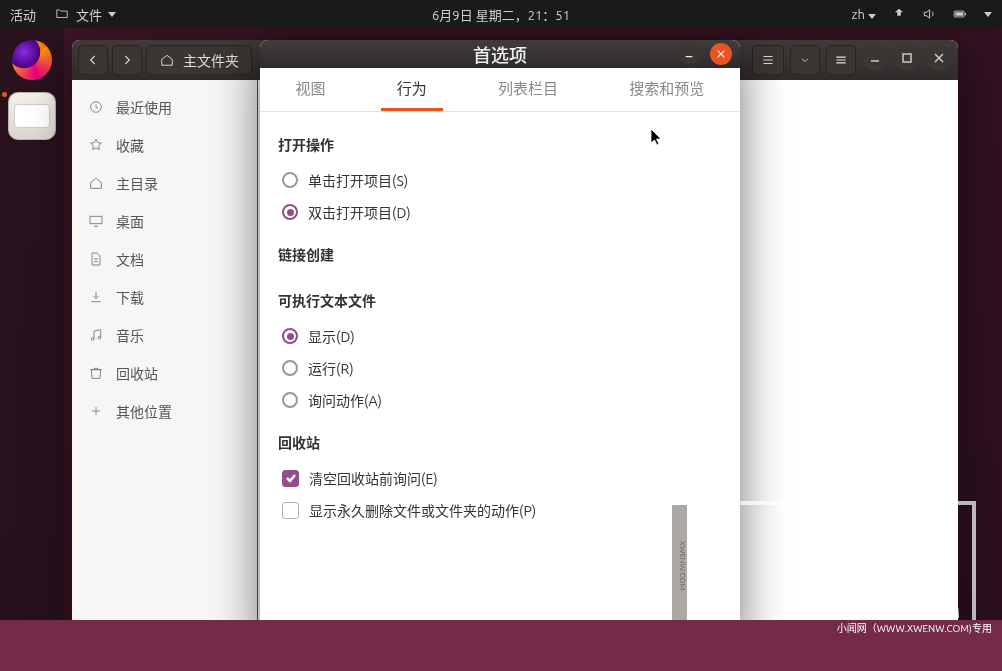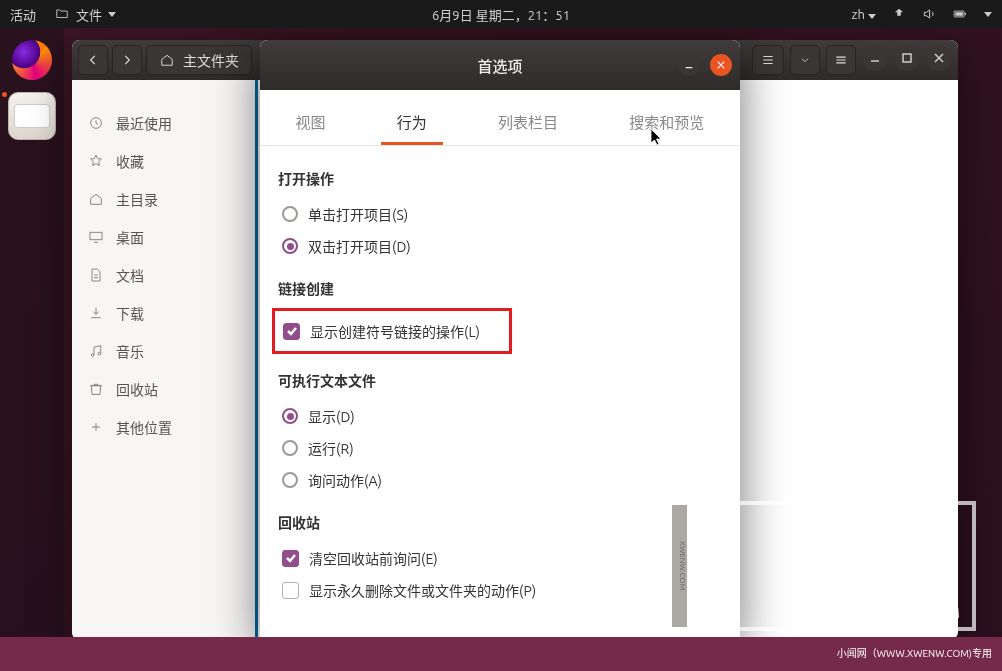--- a/index.html
+++ b/index.html
@@ -75,22 +75,22 @@
       background:#fff; border:1px solid #ccc;
     }
     .dock-indicator{
       width:5px;height:5px;border-radius:50%;background:#e95420;
       position:absolute; left:2px;
     }
     .dock-item{position:relative; width:100%; display:flex;justify-content:center;}
     
     
     .bottombar{
-      position:absolute; bottom:0; left:0; right:0; height:34px; background:#752a49;
-      color:#fff; font-size:10px; text-align:right; padding:8px 10px;
+      position:absolute; bottom:0; left:0; right:0; height:51px; background:#752a49;
+      color:#fff; font-size:10px; text-align:right; padding:0 10px;
     }
     
     
     .nautilus {
       position:absolute;
       left:72px; top:40px;
       right:44px;
       height:600px;
       background:#fff;
       border-radius:8px;
@@ -121,22 +121,22 @@
     }
     .hb-spacer{flex:1;}
     .hb-right{display:flex;gap:6px;}
     .winbtn{width:26px;height:26px;border-radius:50%;background:#3a3634;
       display:flex;align-items:center;justify-content:center;cursor:pointer;}
     .winbtn svg{width:12px;height:12px;fill:none;stroke:#ccc;stroke-width:1.5;}
     
     .nautilus-body{flex:1;display:flex;}
     .sidebar{
       width:186px; background:#f7f6f5;
-      border-right:3px solid #0369a1;
-      padding-top:24px;
+      border-right:1px solid #0369a1;
+      padding-top:8px;
     }
     .sb-item{
       height:38px; display:flex;align-items:center;
       padding:0 16px; gap:12px; color:#555; cursor:pointer;
       font-size:14px;
     }
     .sb-item.active{ background:#e95420; color:#fff;}
     .sb-item.active svg{fill:#fff; stroke:#fff;}
     .sb-item svg{width:16px;height:16px;fill:#8a8682;stroke:#8a8682;}
     
@@ -146,32 +146,32 @@
       left:260px; top:40px;
       width:480px;
       height:600px;
       background:#fff;
       border-radius:8px 8px 0 0;
       box-shadow: 0 12px 48px rgba(0,0,0,0.55);
       overflow:hidden;
       display:flex; flex-direction:column;
     }
     .prefs-hb{
-      height:50px; background: linear-gradient(#403c3b,#2f2b2a);
+      height:28px; background: linear-gradient(#403c3b,#2f2b2a);
       display:flex; align-items:center; justify-content:center;
-      position:relative; color:#eee; font-weight:500; font-size:15px;
+      position:relative; color:#eee; font-weight:500; font-size:18px;
     }
     .prefs-hb .ctrl-buttons{position:absolute; right:8px; display:flex; gap:10px;}
     .pwb{width:22px;height:22px;border-radius:50%;display:flex;align-items:center;justify-content:center;cursor:pointer;}
     .pwb.min{background:#3a3634;}
     .pwb.close{background:#e95420;}
     .pwb svg{width:10px;height:10px;stroke:#eee;stroke-width:1.5;fill:none;}
     
     .prefs-tabs{
-      height:56px; background:#fff; border-bottom:1px solid #e6e4e2;
+      height:44px; background:#fff; border-bottom:1px solid #e6e4e2;
       display:flex; justify-content:space-around; align-items:flex-end;
     }
     .ptab{
       padding: 10px 16px; color:#888; cursor:pointer; font-size:15px;
       border-bottom:3px solid transparent;
     }
     .ptab.active{ color:#333; border-bottom-color:#e95420; }
     
     .prefs-body{
       flex:1; padding: 18px 18px; overflow:auto;
@@ -425,30 +425,20 @@
       <span class="radio"></span>
       <span>单击打开项目(S)</span>
     </label>
     <label class="option-row">
       <span class="radio checked"></span>
       <span>双击打开项目(D)</span>
     </label>
     <div class="spacer"></div>
 
     <div class="group-title">链接创建</div>
-    <div class="highlight-box">
-      <label class="option-row">
-        <span class="checkbox checked">
-            <svg viewBox="0 0 12 12">
-              <path d="M2 6l3 3 5-6"></path>
-            </svg>
-          </span>
-        <span>显示创建符号链接的操作(L)</span>
-      </label>
-    </div>
     <div class="spacer"></div>
 
     <div class="group-title">可执行文本文件</div>
     <label class="option-row">
       <span class="radio checked"></span>
       <span>显示(D)</span>
     </label>
     <label class="option-row">
       <span class="radio"></span>
       <span>运行(R)</span>

